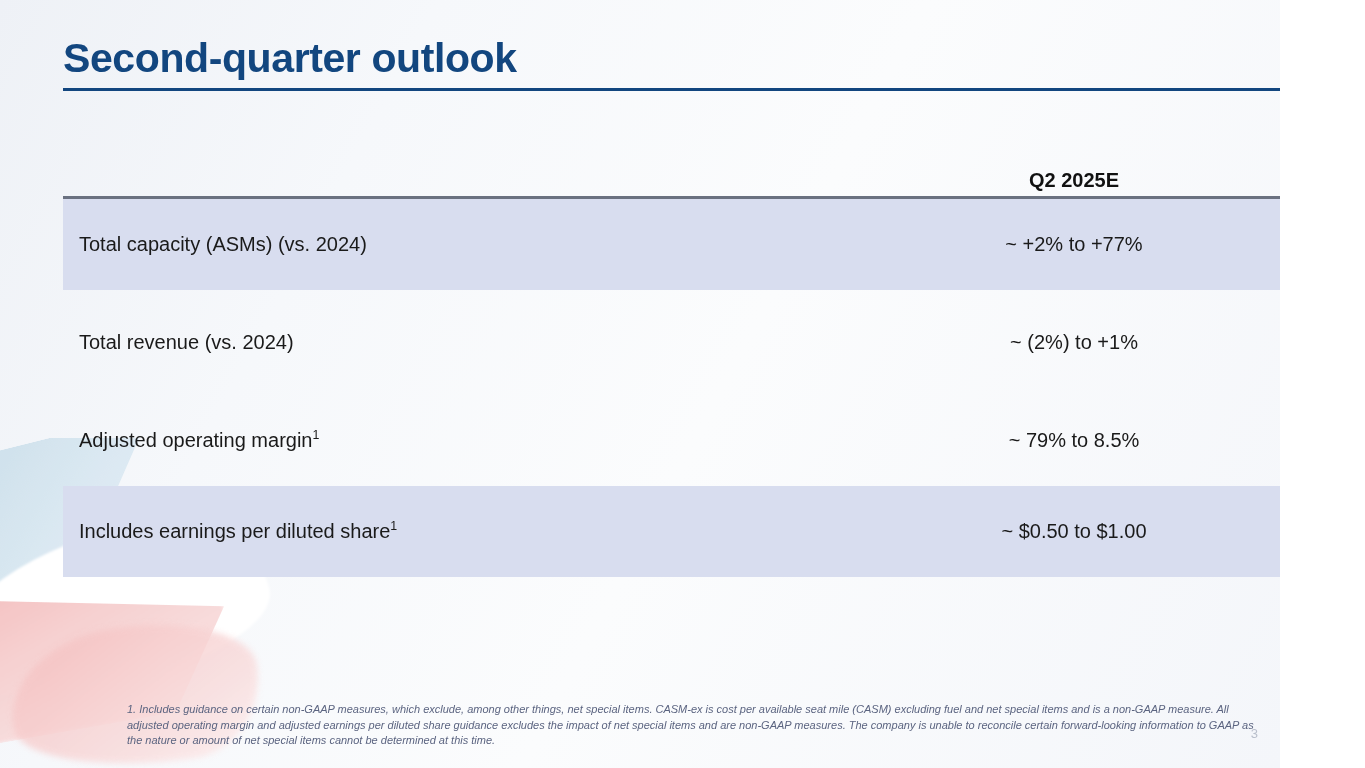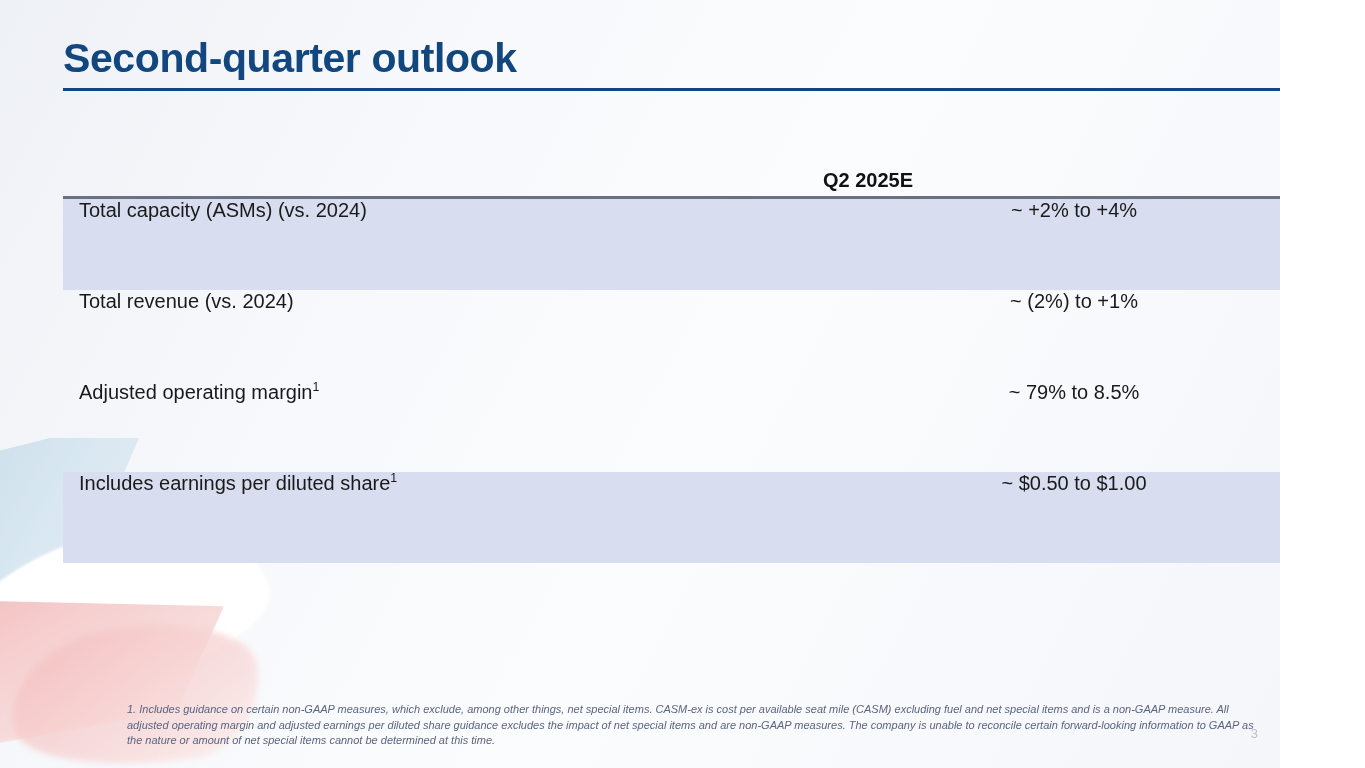--- a/index.html
+++ b/index.html
@@ -113,42 +113,43 @@
   .col-head-row {
     display: flex;
     align-items: flex-end;
     height: 62px;
   }
   .col-head-label {
     flex: 0 0 760px;
   }
   .col-head-value {
     flex: 1 1 auto;
-    text-align: left;
+    text-align: center;
     font-size: 20px;
     font-weight: bold;
     color: #111111;
     padding-bottom: 4px;
   }
   .head-rule {
     height: 3px;
     background: #6a7180;
     width: 100%;
   }
 
   .data-row {
     display: flex;
-    align-items: flex-start;
+    align-items: center;
     height: 91px;
   }
   .data-row.banded {
     background: #d8ddef;
   }
   .data-row.plain {
     background: transparent;
+    margin-top: 7px;
   }
   .cell-label {
     flex: 0 0 760px;
     padding-left: 16px;
     font-size: 20px;
     color: #1a1a1a;
     box-sizing: border-box;
   }
   .cell-value {
     flex: 1 1 auto;
@@ -201,21 +202,21 @@
   <div class="table-wrap">
 
     <div class="col-head-row">
       <div class="col-head-label"></div>
       <div class="col-head-value">Q2 2025E</div>
     </div>
     <div class="head-rule"></div>
 
     <div class="data-row banded">
       <div class="cell-label"><span>Total capacity (ASMs) (vs. 2024)</span></div>
-      <div class="cell-value">~ +2% to +4%</div>
+      <div class="cell-value">~ +2% to +77%</div>
     </div>
 
     <div class="data-row plain">
       <div class="cell-label"><span>Total revenue (vs. 2024)</span></div>
       <div class="cell-value">~ (2%) to +1%</div>
     </div>
 
 
     <div class="data-row plain">
       <div class="cell-label"><span>Adjusted operating margin</span><sup>1</sup><span></span></div>

